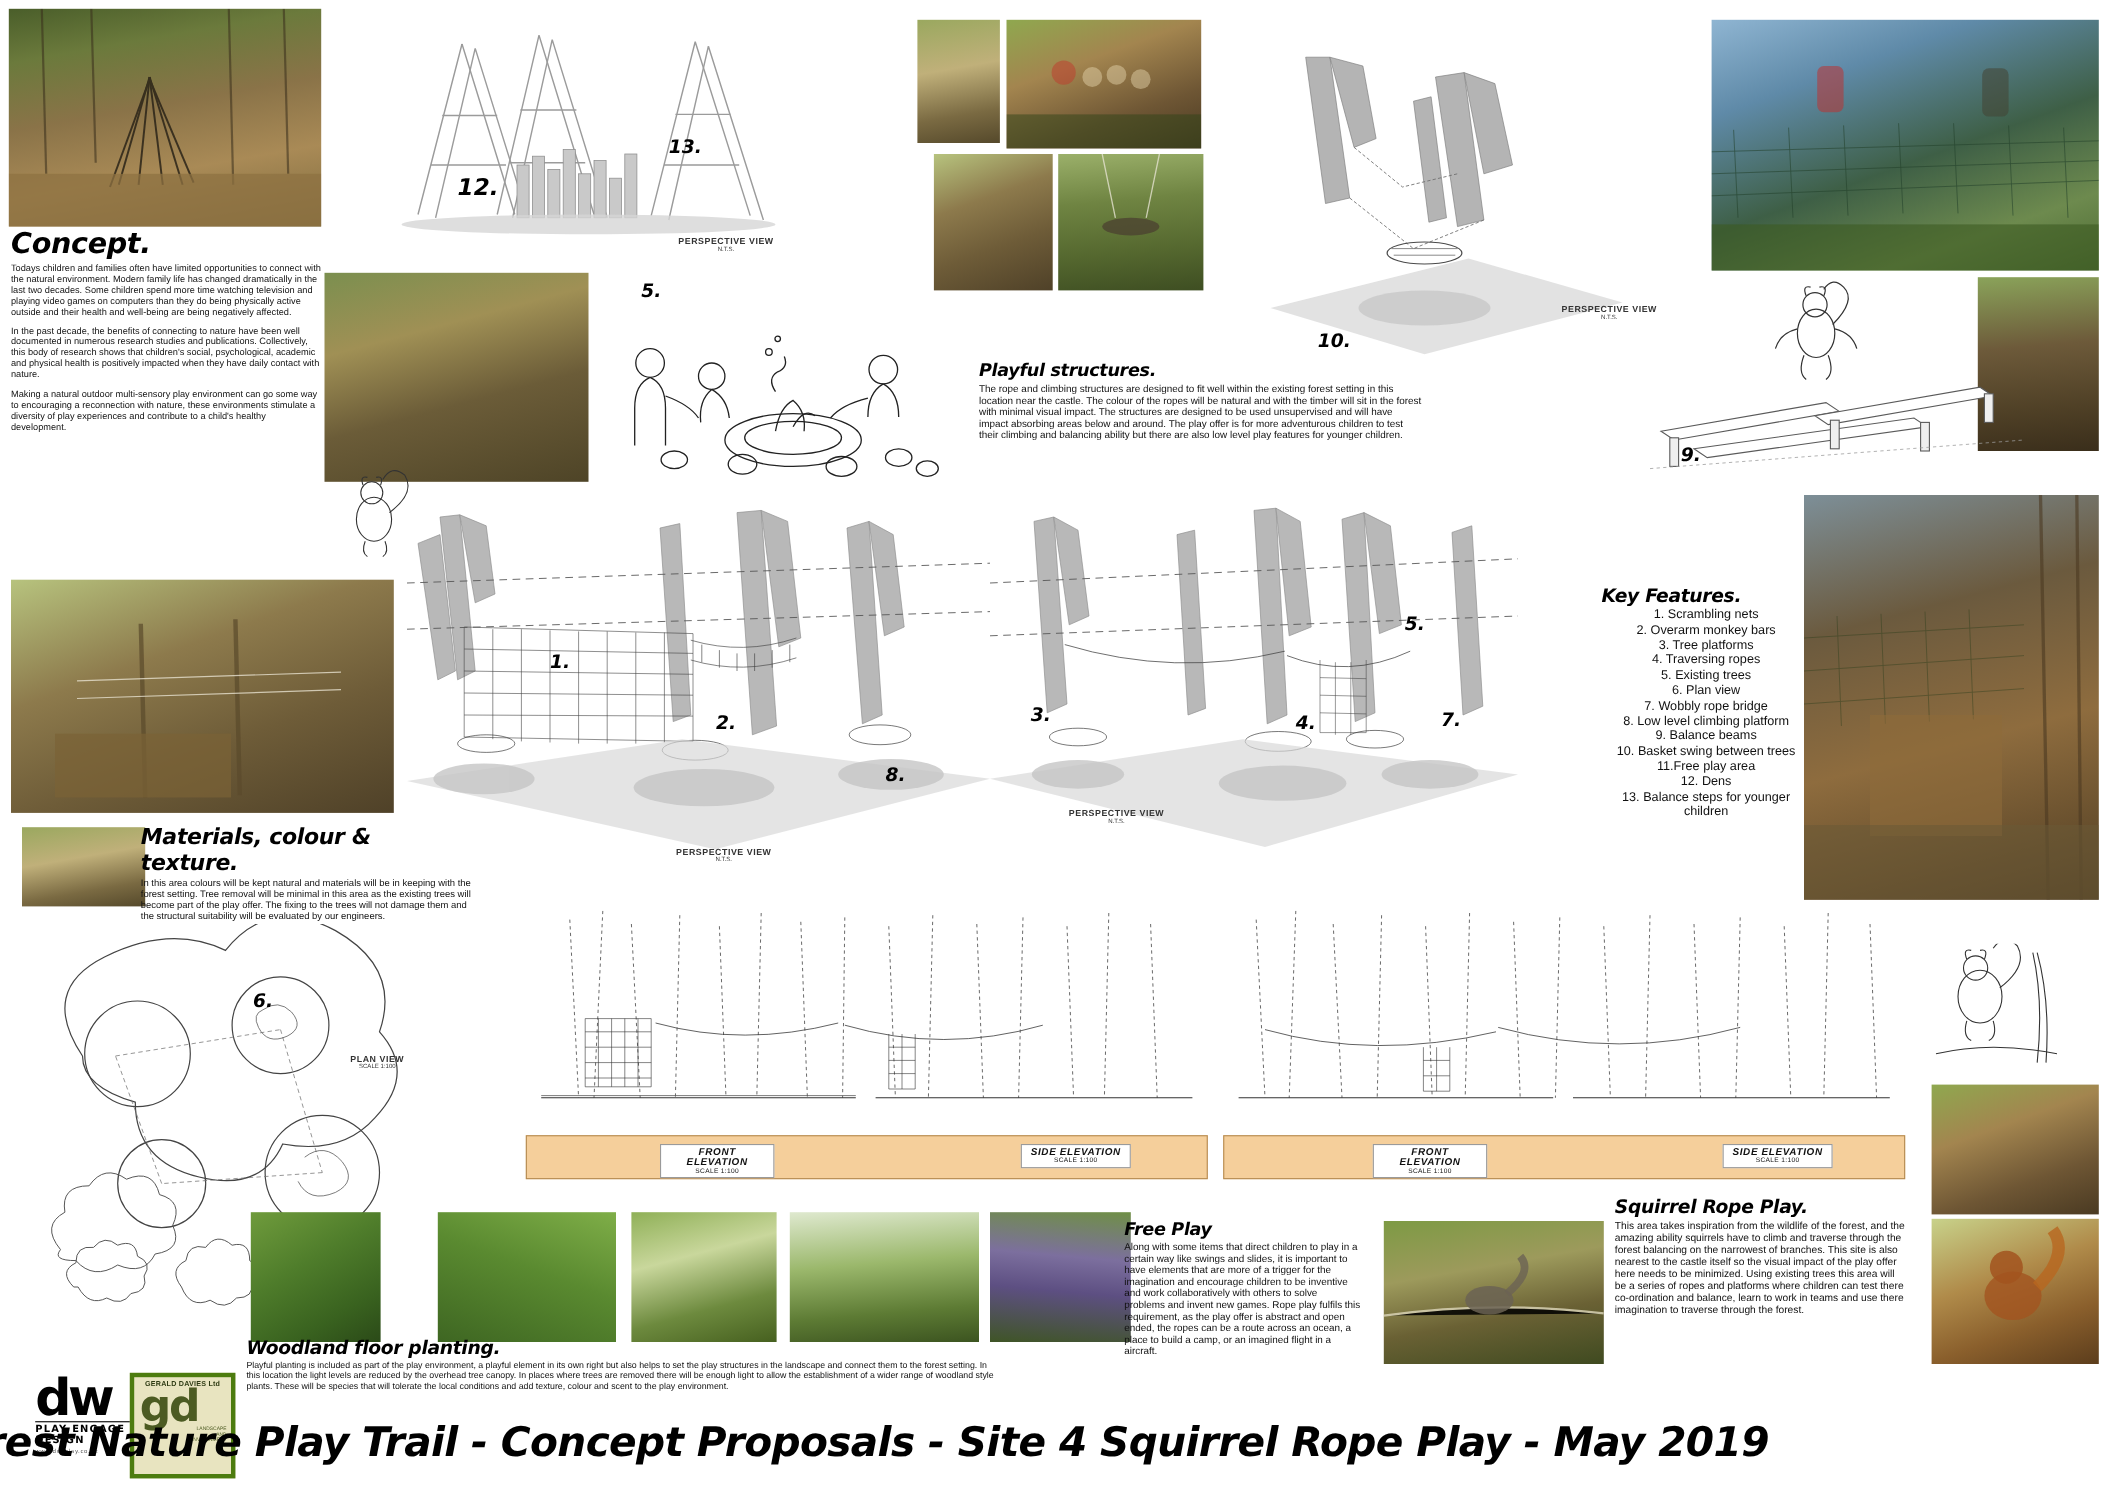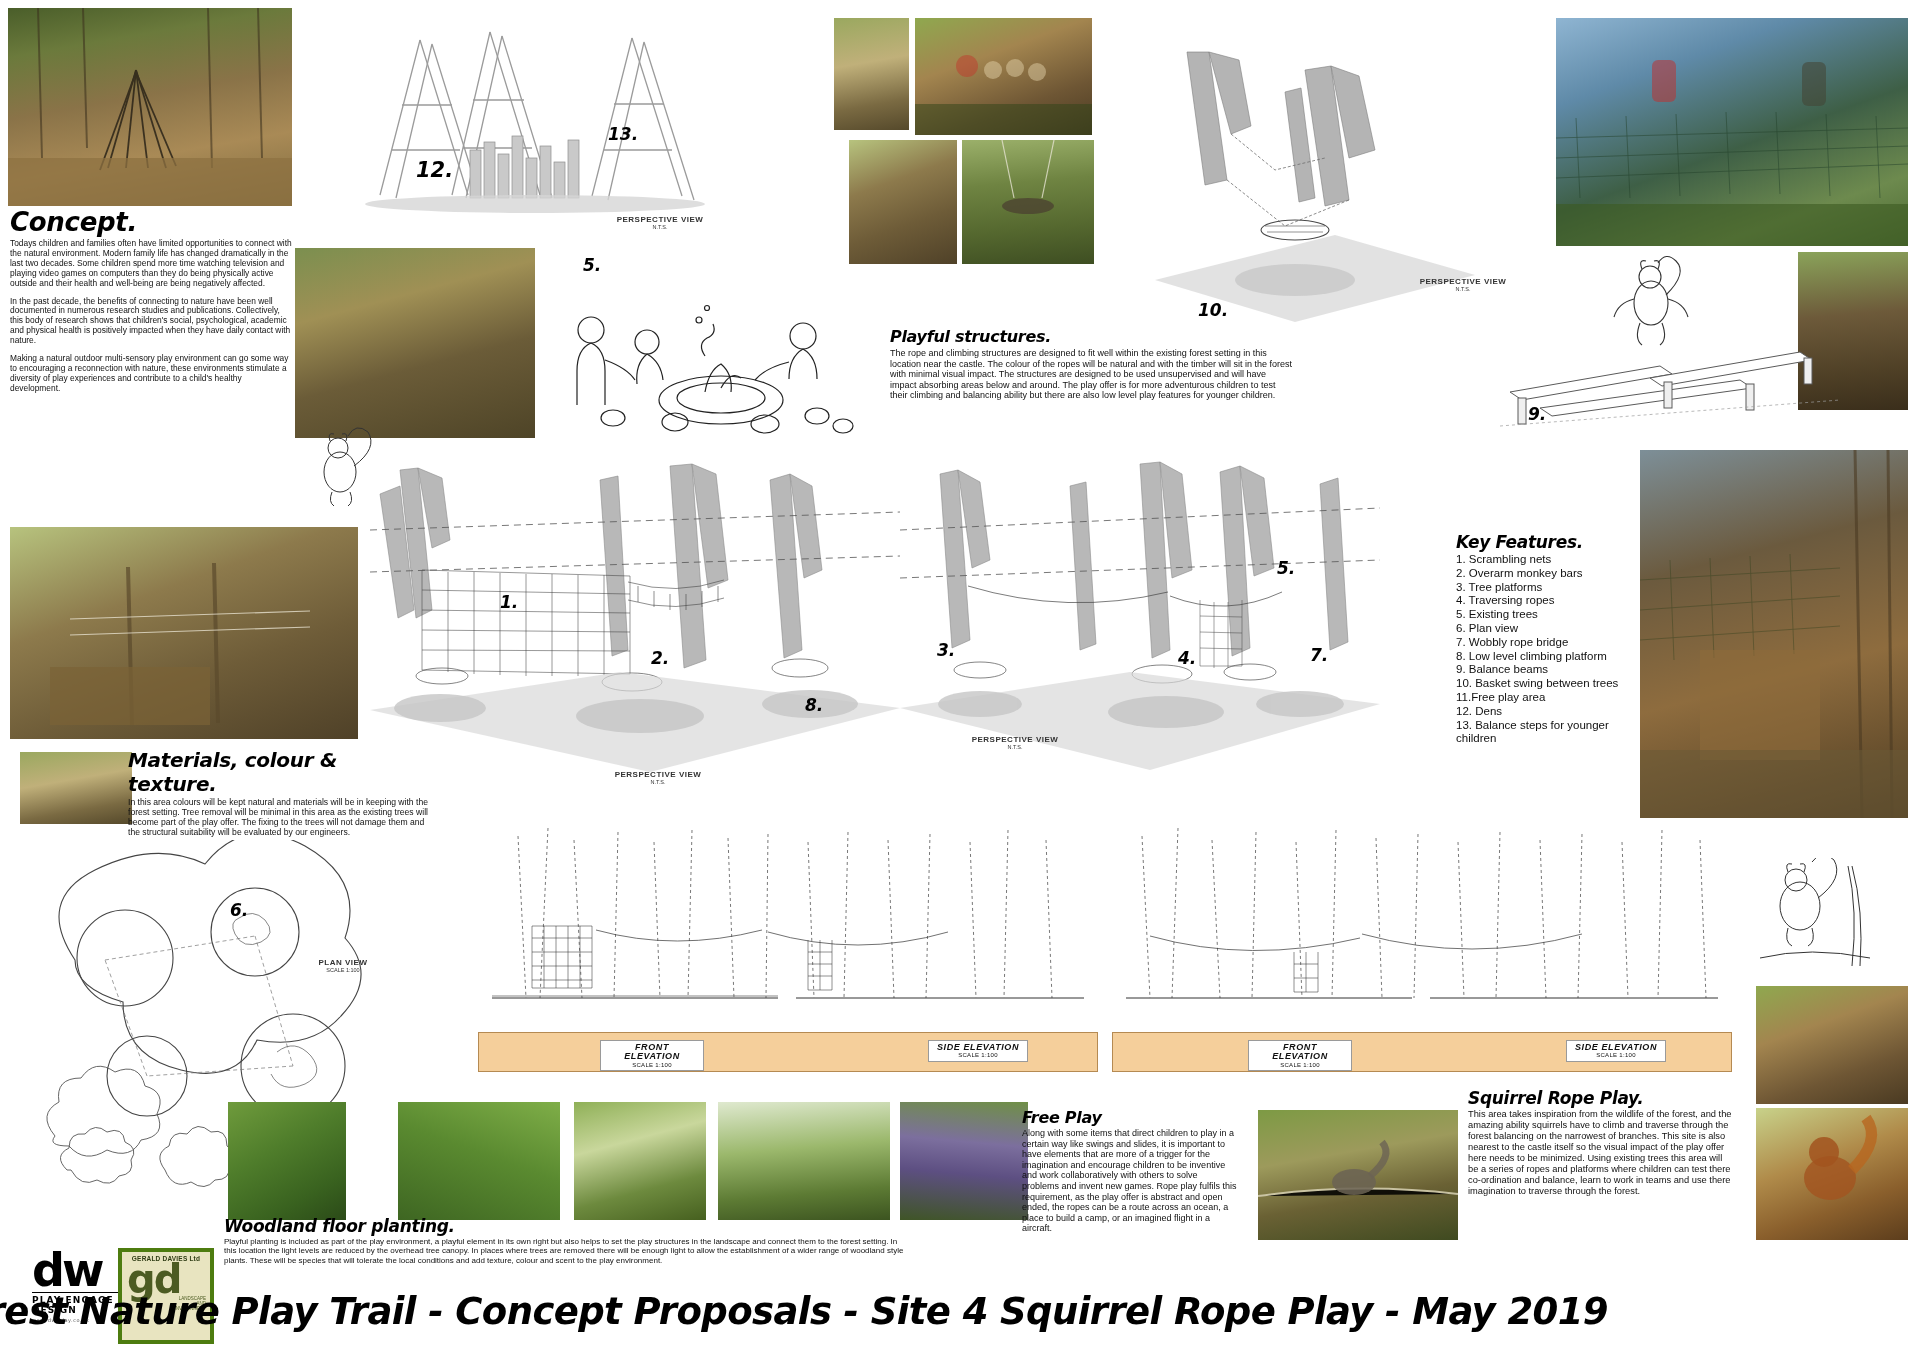--- a/index.html
+++ b/index.html
@@ -515,21 +515,21 @@
       </g>
       <g stroke="#9b9b9b" stroke-width=".7" fill="none" stroke-dasharray="3 3">
         <path d="M0 96 L340 70"></path>
       </g>
     </svg>
   </div>
   <div class="abs num-tag" style="left:1528px; top:404px; font-size:17px;">9.</div>
 
   <div class="abs" style="left:1456px; top:532px; width:190px;">
     <div class="heading" style="font-size:17px; margin-bottom:1px;">Key Features.</div>
-    <ul class="kf-list body-text" style="font-size:11.5px;">
+    <ul class="kf-list body-text" style="font-size:11.5px;text-align:center;">
       <li>1. Scrambling nets</li>
       <li>2. Overarm monkey bars</li>
       <li>3. Tree platforms</li>
       <li>4. Traversing ropes</li>
       <li>5. Existing trees</li>
       <li>6. Plan view</li>
       <li>7. Wobbly rope bridge</li>
       <li>8. Low level climbing platform</li>
       <li>9. Balance beams</li>
       <li>10. Basket swing between trees</li>

